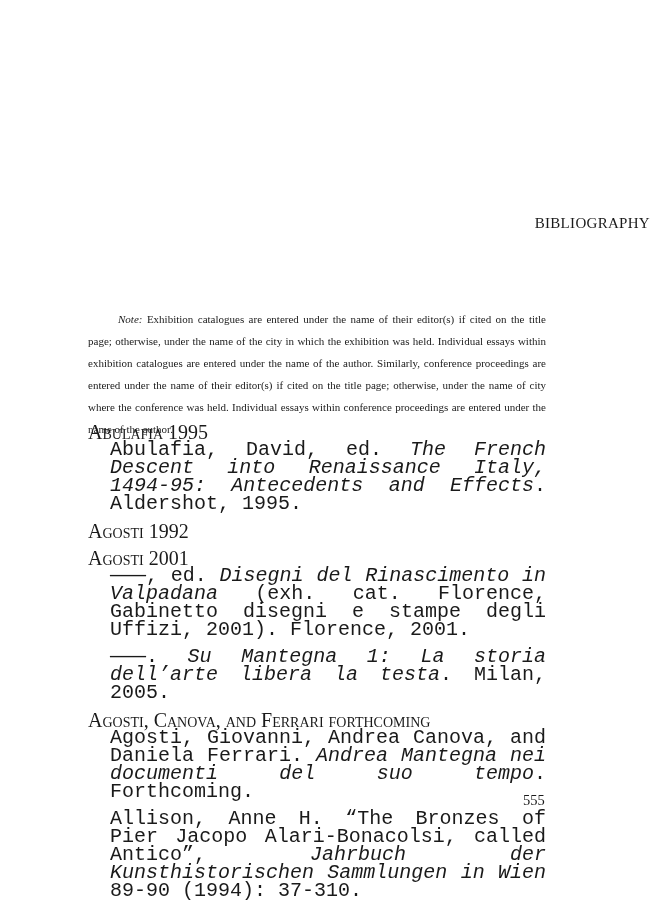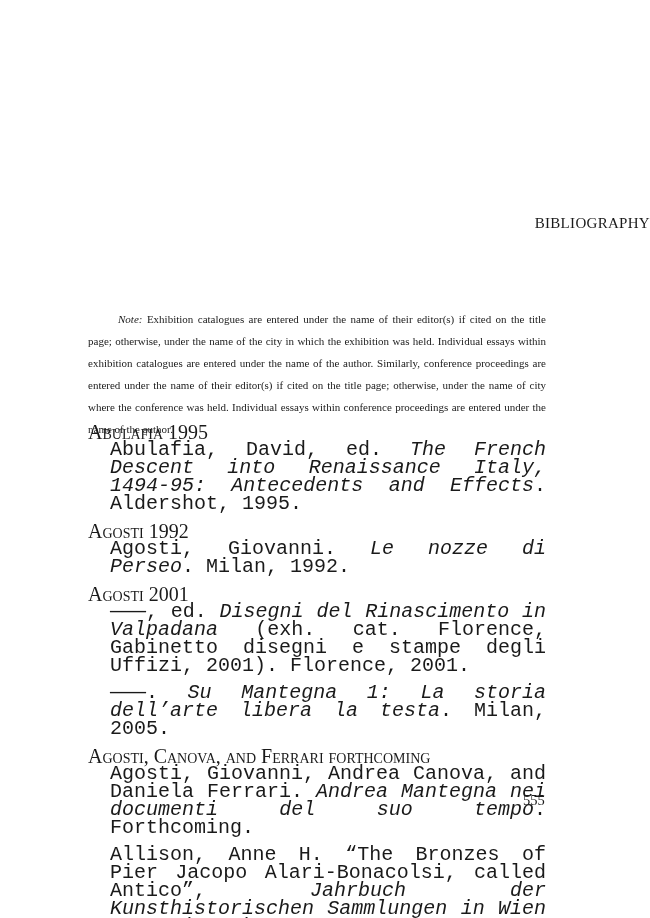--- a/index.html
+++ b/index.html
@@ -25,21 +25,20 @@
 
 <div class="col note"><i>Note:</i><span> Exhibition catalogues are entered under the name of their editor(s) if cited on the title page; otherwise, under the name of the city in which the exhibition was held. Individual essays within exhibition catalogues are entered under the name of the author. Similarly, conference proceedings are entered under the name of their editor(s) if cited on the title page; otherwise, under the name of city where the conference was held. Individual essays within conference proceedings are entered under the name of the author.</span></div>
 
 <div class="col entries">
   <div class="entry">
     <div class="key">Abulafia 1995</div>
     <div class="body"><span>Abulafia, David, ed. </span><i>The French Descent into Renaissance Italy, 1494-95: Antecedents and Effects</i><span>. Aldershot, 1995.</span></div>
   </div>
   <div class="entry">
     <div class="key">Agosti 1992</div>
-    <div class="body"><span>Agosti, Giovanni. </span><i>Le nozze di Perseo</i><span>. Milan, 1992.</span></div>
   </div>
   <div class="entry">
     <div class="key">Agosti 2001</div>
     <div class="body"><span>———, ed. </span><i>Disegni del Rinascimento in Valpadana</i><span> (exh. cat. Florence, Gabinetto disegni e stampe degli Uffizi, 2001). Florence, 2001.</span></div>
   </div>
   <div class="entry">
     <div class="body"><span>———. </span><i>Su Mantegna 1: La storia dell’arte libera la testa</i><span>. Milan, 2005.</span></div>
   </div>
   <div class="entry">
     <div class="key">Agosti, Canova, and Ferrari forthcoming</div>

